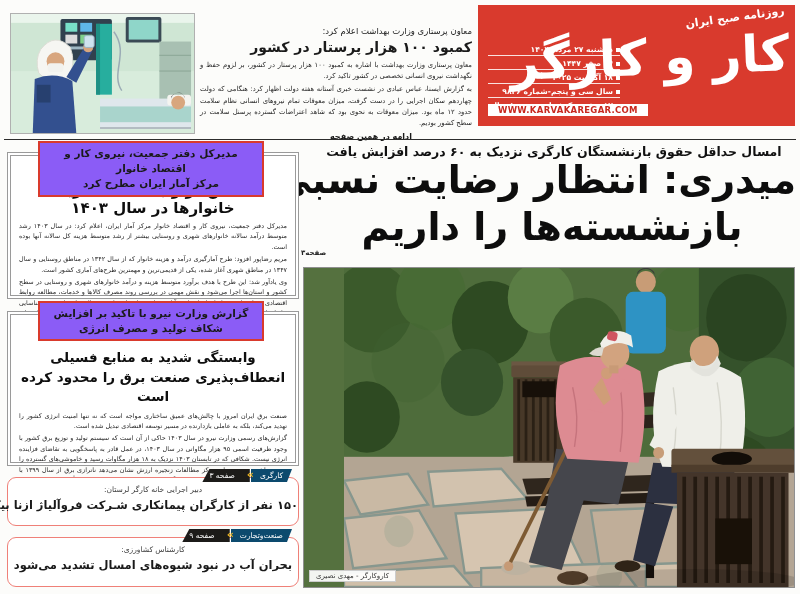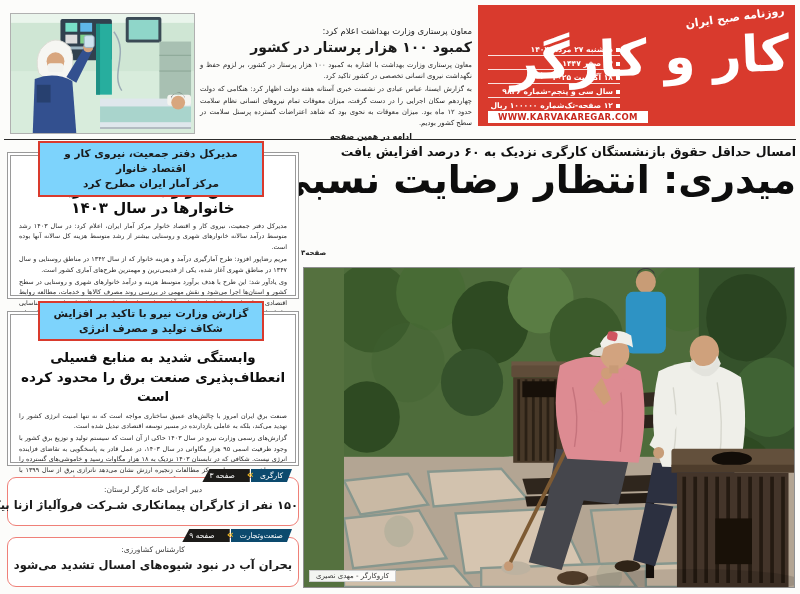--- a/index.html
+++ b/index.html
@@ -9,53 +9,53 @@
   
   .masthead{position:absolute;left:478px;top:5px;width:317px;height:121px;background:#d93a2d;}
   .mast-tagline{position:absolute;right:10px;top:6px;color:#fff;font-size:11px;font-weight:bold;
                 transform:rotate(-8deg);white-space:nowrap;}
   .mast-title{position:absolute;right:6px;top:24px;color:#fff;font-size:50px;font-weight:bold;
               white-space:nowrap;transform:rotate(-2deg);letter-spacing:-1px;}
   .date-block{position:absolute;left:10px;top:40px;width:132px;}
   .date-line{display:flex;align-items:center;gap:3px;border-bottom:1px solid rgba(255,255,255,.85);
              padding-bottom:1px;margin-bottom:3px;color:#fff;font-size:7.6px;font-weight:bold;white-space:nowrap;}
   .bullet{display:inline-block;width:4px;height:4px;background:#fff;flex:0 0 auto;}
-  .website{position:absolute;left:10px;bottom:3px;background:#fff;color:#c8281e;font-size:8.5px;
+  .website{position:absolute;left:10px;bottom:10px;background:#fff;color:#c8281e;font-size:8.5px;
            font-weight:bold;padding:1px 10px;direction:ltr;letter-spacing:.3px;cursor:pointer;}
 
   
   .nurse-photo{position:absolute;left:10px;top:13px;width:185px;height:121px;border:1px solid #b0b0b0;
                box-sizing:border-box;overflow:hidden;background:#d8ecdc;}
   .nurse-photo svg{display:block;width:100%;height:100%;}
   .top-story{position:absolute;left:200px;top:26px;width:272px;}
   .ts-kicker{font-size:8.5px;color:#222;margin-bottom:3px;text-align:right;}
   .ts-headline{font-size:14px;font-weight:bold;margin-bottom:5px;text-align:right;cursor:pointer;}
   .ts-body{font-size:6.8px;line-height:1.65;text-align:justify;margin:0 0 2px;color:#262626;}
   .ts-cont{font-size:8px;font-weight:bold;margin-top:3px;text-align:center;padding-left:70px;cursor:pointer;}
   .top-rule{position:absolute;left:4px;right:4px;top:139px;border-top:1.5px solid #2c2c2c;}
 
   
-  .lead-kicker{position:absolute;left:312px;top:144px;width:484px;text-align:right;
+  .lead-kicker{position:absolute;left:312px;top:144px;width:484px;text-align:center;
                font-size:12.5px;font-weight:bold;color:#111;}
   .lead-headline{position:absolute;left:308px;top:157px;width:488px;text-align:center;
                  font-size:38px;font-weight:900;line-height:1.23;letter-spacing:-1px;color:#0d0d0d;cursor:pointer;}
   .lead-headline div{white-space:nowrap;}
   .lead-pageref{position:absolute;left:301px;top:249px;font-size:7px;font-weight:bold;color:#222;}
   .main-photo{position:absolute;left:303px;top:267px;width:492px;height:321px;border:1px solid #8f8f8f;
               box-sizing:border-box;overflow:hidden;background:#55713f;padding-left:40px;}
   .main-photo svg{display:block;width:100%;height:100%;}
   .photo-credit{position:absolute;left:5px;bottom:5px;background:rgba(255,255,255,.93);color:#333;
                 font-size:7px;padding:1px 6px;border:1px solid #ccc;}
 
   
   .news-box{position:absolute;left:7px;width:292px;background:#fff;border:1px solid #9a9a9a;box-sizing:border-box;}
   .news-box::before{content:"";position:absolute;inset:2px;border:1px solid #9a9a9a;pointer-events:none;}
   .nb1{top:152px;height:147px;}
   .nb2{top:311px;height:155px;}
-  .kicker-box{position:absolute;left:38px;width:226px;background:#7dd3fc;border:2px solid #d93a2d;z-index:3;
+  .kicker-box{position:absolute;left:38px;width:226px;background:#8b5cf6;border:2px solid #d93a2d;z-index:3;
               text-align:center;font-weight:bold;font-size:10.5px;line-height:1.45;padding:3px 6px;box-sizing:border-box;}
   .kb1{top:141px;}
   .kb2{top:301px;}
   .nb-content{position:relative;padding:0 11px;}
   .nb1 .nb-content{padding-top:28px;}
   .nb2 .nb-content{padding-top:36px;}
   .nb-headline{text-align:center;font-size:15px;font-weight:800;margin:0 0 4px;color:#0e0e0e;cursor:pointer;}
   .nb-headline2{text-align:center;font-size:13.5px;font-weight:800;line-height:1.45;margin:0 0 4px;color:#0e0e0e;cursor:pointer;}
   .nb-body{font-size:6.4px;line-height:1.62;text-align:justify;margin:0 0 2px;color:#262626;}
   .nb-cont{font-size:8px;font-weight:bold;text-align:left;padding:1px 0 0 16px;cursor:pointer;}
@@ -155,20 +155,21 @@
     <p class="ts-body">معاون پرستاری وزارت بهداشت با اشاره به کمبود ۱۰۰ هزار پرستار در کشور، بر لزوم حفظ و نگهداشت نیروی انسانی تخصصی در کشور تاکید کرد.</p>
     <p class="ts-body">به گزارش ایسنا، عباس عبادی در نشست خبری آستانه هفته دولت اظهار کرد: هنگامی که دولت چهاردهم سکان اجرایی را در دست گرفت، میزان معوقات تمام نیروهای انسانی نظام سلامت حدود ۱۲ ماه بود. میزان معوقات به نحوی بود که شاهد اعتراضات گسترده پرسنل سلامت در سطح کشور بودیم.</p>
     <div class="ts-cont">ادامه در همین صفحه</div>
   </div>
 
   <div class="top-rule"></div>
 
   <div class="lead-kicker">امسال حداقل حقوق بازنشستگان کارگری نزدیک به ۶۰ درصد افزایش یافت</div>
   <div class="lead-headline">
     <div>میدری: انتظار رضایت نسبی</div>
+    <div>بازنشسته‌ها را داریم</div>
   </div>
   <div class="lead-pageref">صفحه۳</div>
 
   <div class="main-photo">
     <svg viewBox="0 0 492 321" preserveAspectRatio="none">
       <rect width="492" height="210" fill="#4e6c3b"></rect>
       <circle cx="30" cy="40" r="45" fill="#3b5a2b"></circle>
       <circle cx="95" cy="25" r="38" fill="#486b35"></circle>
       <circle cx="160" cy="55" r="42" fill="#2e4a22"></circle>
       <circle cx="70" cy="95" r="40" fill="#42633177" opacity="0.7"></circle>

